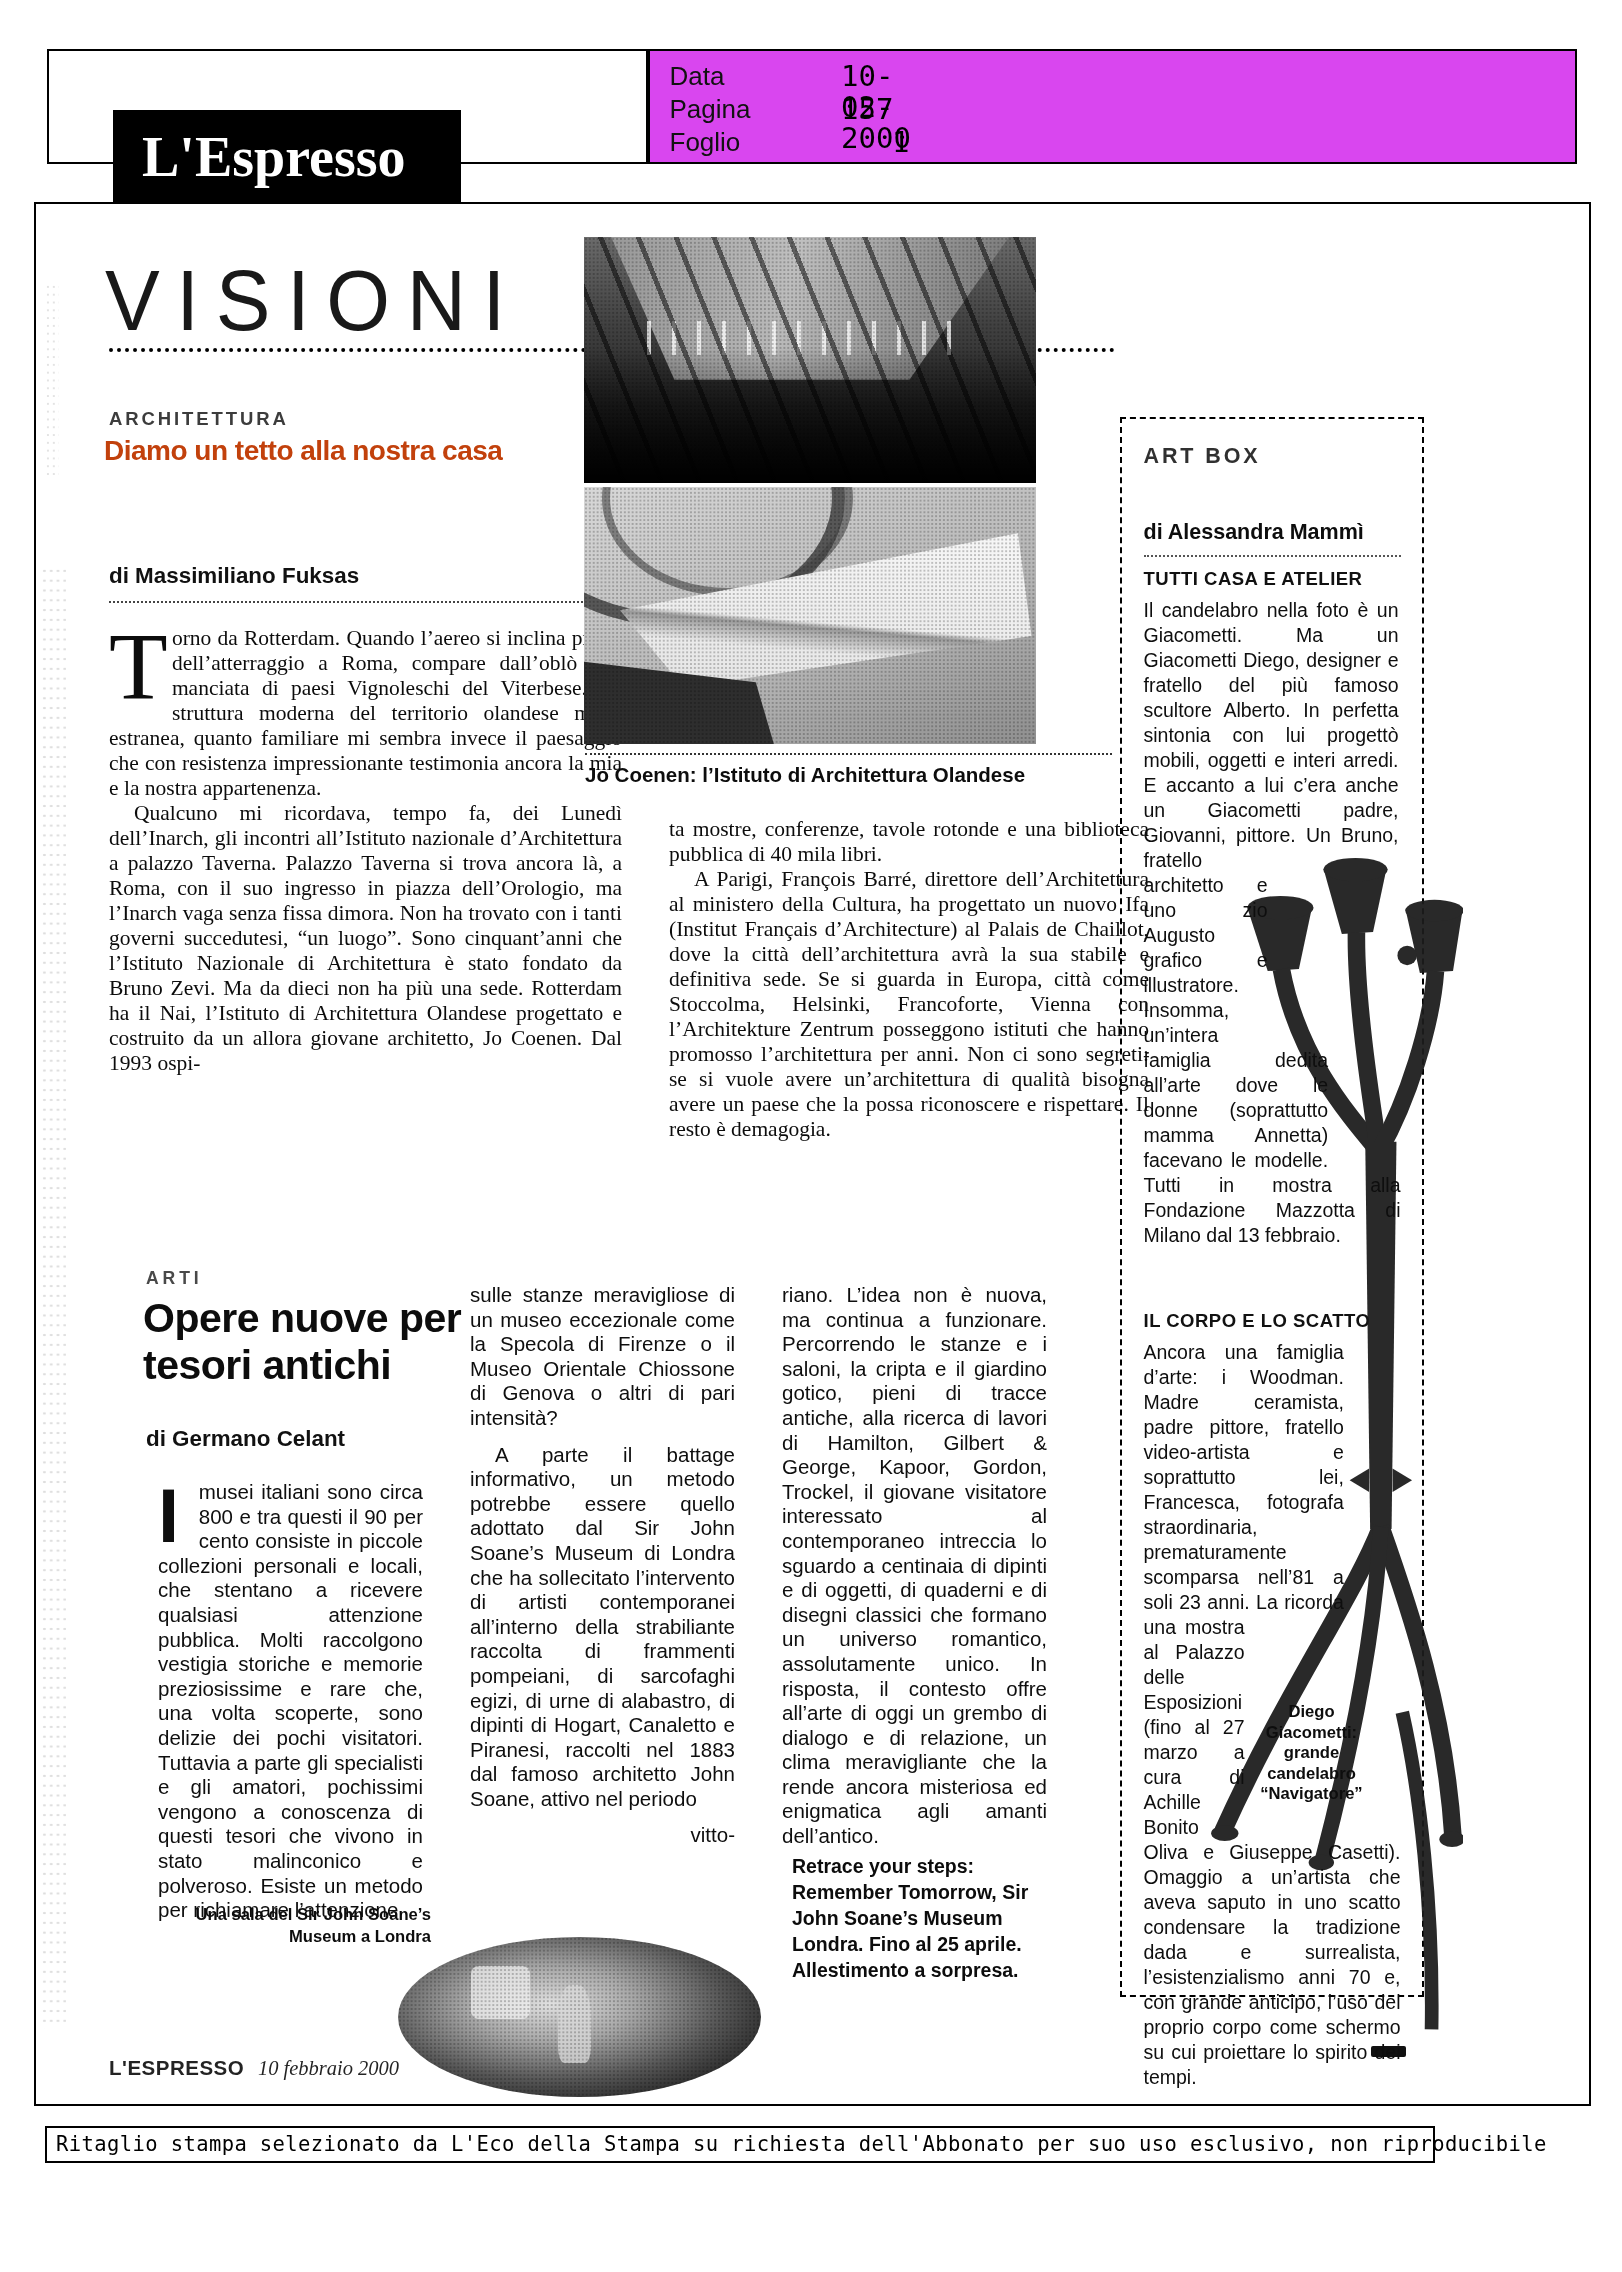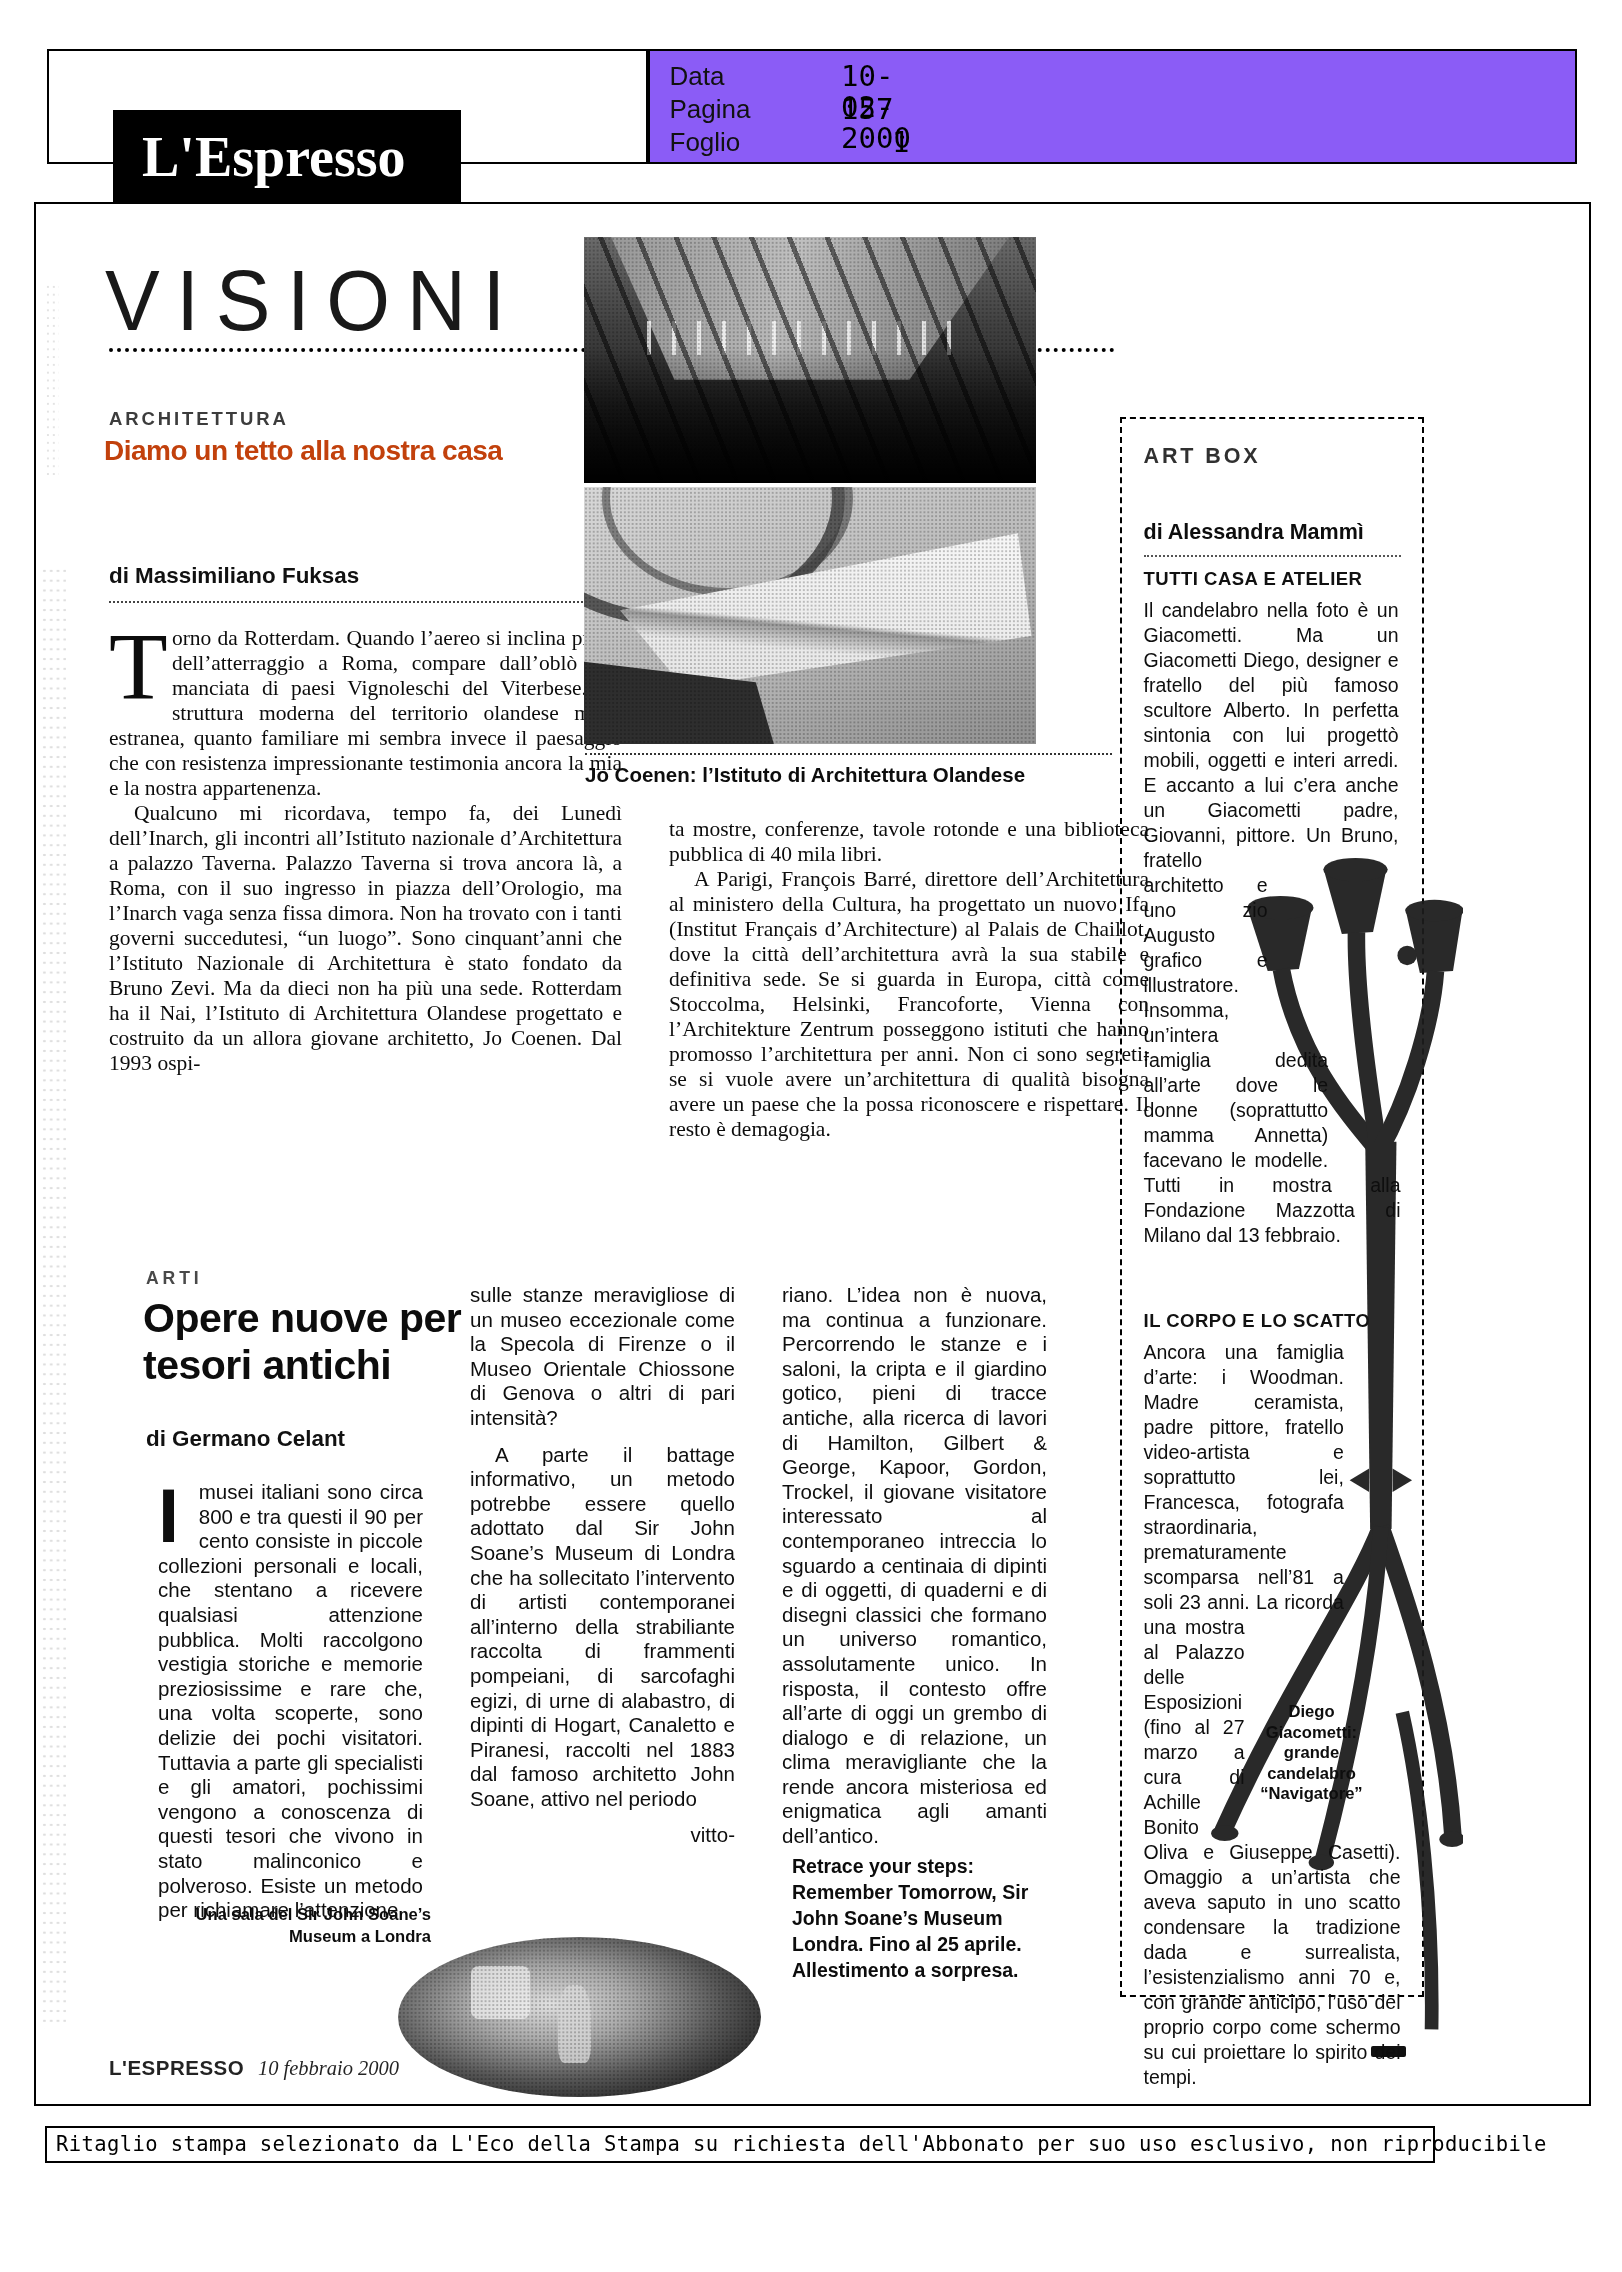--- a/index.html
+++ b/index.html
@@ -5,21 +5,21 @@
   html,body{margin:0;padding:0;background:#e8e8e8;}
   .page{position:relative;width:1623px;height:2272px;background:#ffffff;overflow:hidden;
         font-family:"Liberation Sans",sans-serif;color:#111;}
   .abs{position:absolute;}
 
   
   .hdr-left{left:47px;top:49px;width:597px;height:111px;border:2.9px solid #000;background:#fff;}
   .logo-box{left:64px;top:59px;width:348px;height:94px;background:#000;display:flex;align-items:center;}
   .logo-text{font-family:"Liberation Serif",serif;font-weight:bold;font-size:56px;color:#fff;
              padding-left:29px;letter-spacing:0px;}
-  .hdr-right{left:648px;top:49px;width:925px;height:111px;border:2.9px solid #000;background:#8b5cf6;}
+  .hdr-right{left:648px;top:49px;width:925px;height:111px;border:2.9px solid #000;background:#d946ef;}
   .meta-row{position:absolute;height:31px;line-height:31px;}
   .meta-label{position:absolute;left:19.5px;font-size:26px;color:#111;}
   .meta-value{position:absolute;left:191px;font-family:"DejaVu Sans Mono",monospace;font-size:29px;color:#000;}
   .meta-value.center{left:242px;}
 
   
   .frame{left:34px;top:202px;width:1553px;height:1900px;border:2.9px solid #000;background:#fff;}
   .noise1{left:41px;top:566px;width:25px;height:1463px;opacity:.22;
           background-image:radial-gradient(circle,#666 1px,transparent 1.5px);background-size:6.8px 9.8px;}
   .noise2{left:45px;top:283px;width:13.7px;height:195px;opacity:.18;

